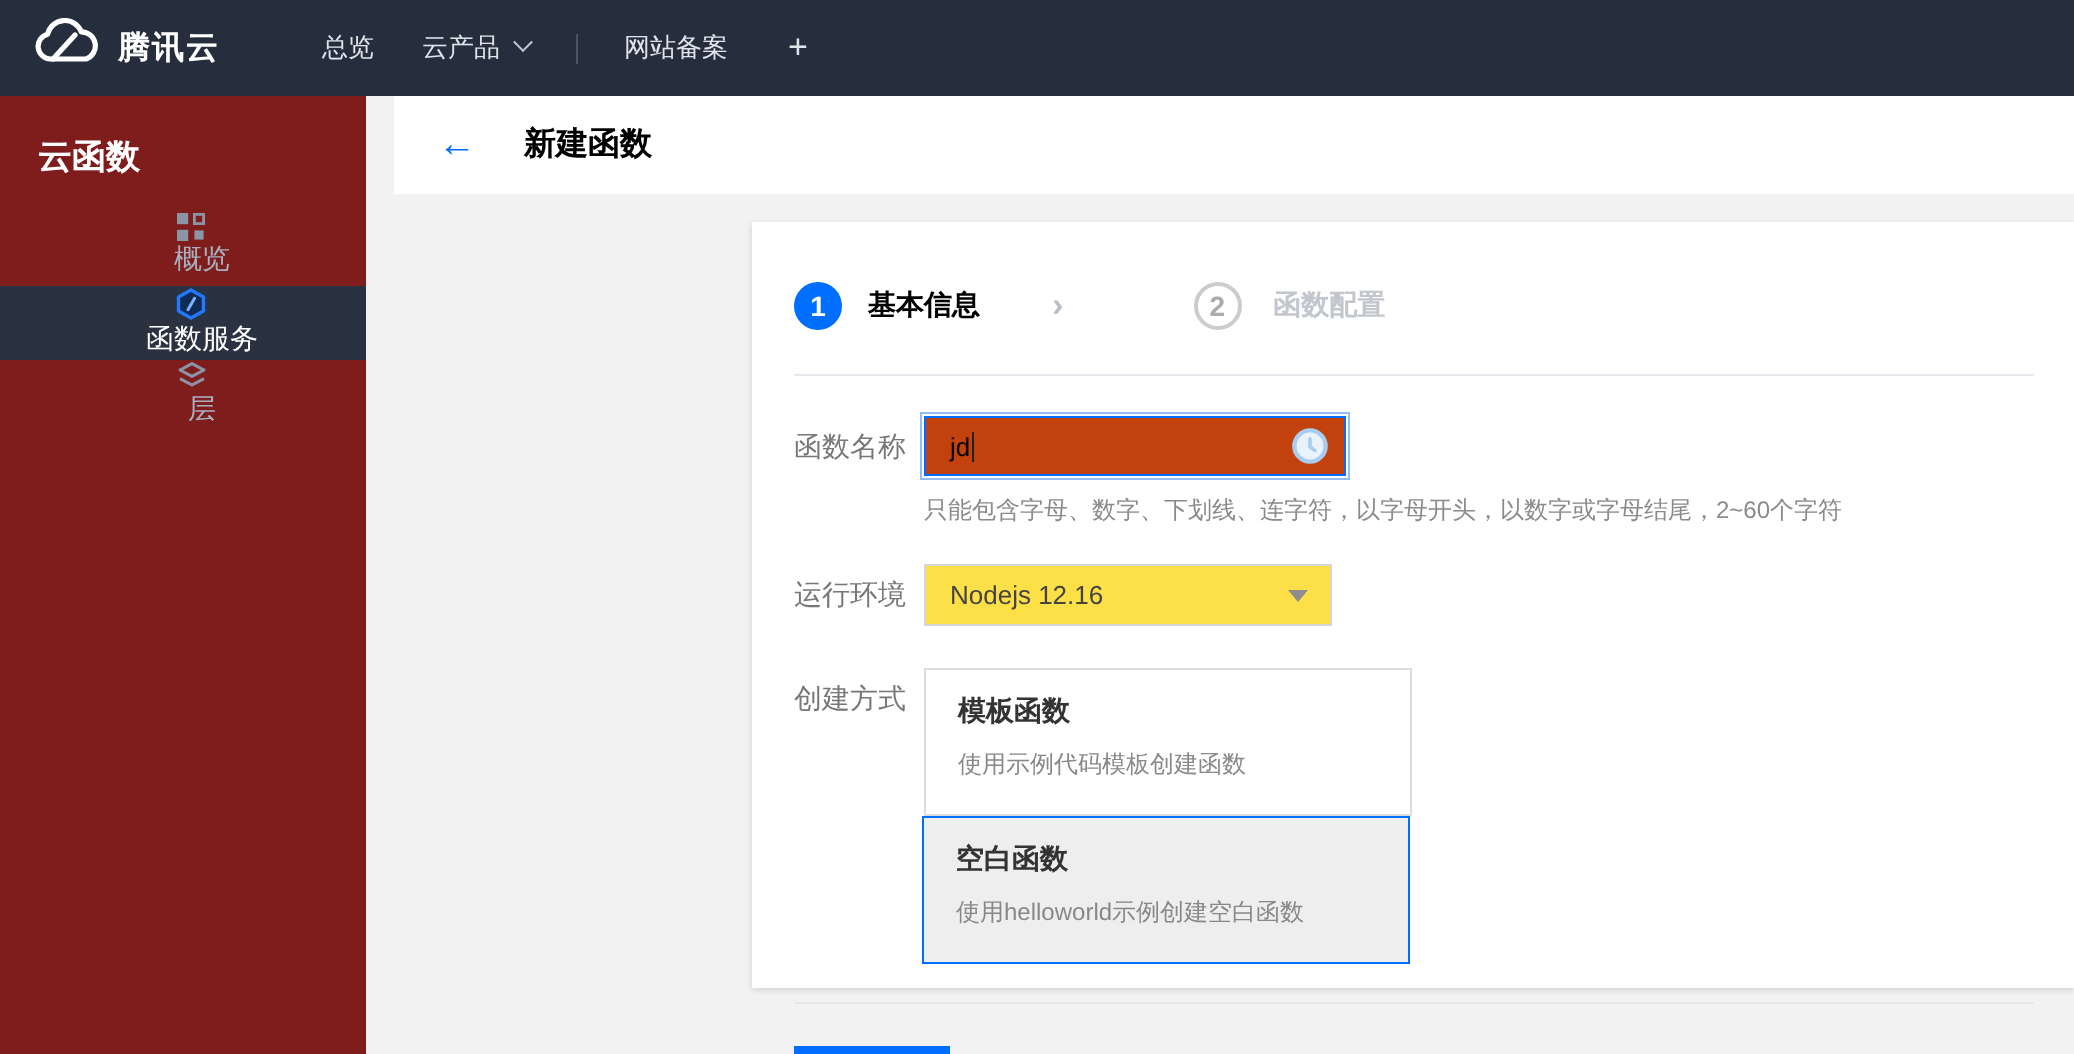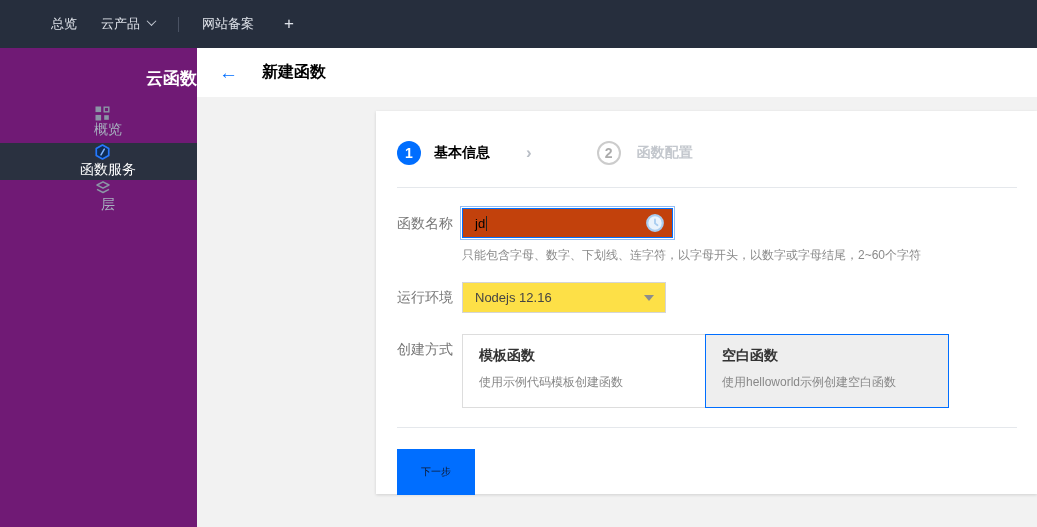--- a/index.html
+++ b/index.html
@@ -12,21 +12,21 @@
   .logo-wrap { display:flex; align-items:center; margin-left:16px; }
   .brand { color:#ffffff; font-size:16px; font-weight:bold; margin-left:9px; letter-spacing:1px; }
   .nav-items { display:flex; align-items:center; margin-left:51px; }
   .nav-item { color:#dfe3ea; font-size:13px; cursor:pointer; display:flex; align-items:center; }
   .nav-item + .nav-item { margin-left:24px; }
   .nav-caret { width:7px; height:7px; border-right:1.5px solid #c3c9d3; border-bottom:1.5px solid #c3c9d3; transform:rotate(45deg) translate(-1px,-1px); margin-left:8px; margin-top:-4px; }
   .nav-sep { width:1px; height:15px; background:#4a5263; margin:0 23px; }
   .nav-plus { font-size:17px; color:#dfe3ea; margin-left:30px; cursor:pointer; }
 
   
-  .sidebar { position:absolute; top:48px; left:0; width:197px; bottom:0; background:#701a75;text-align:right; }
+  .sidebar { position:absolute; top:48px; left:0; width:183px; bottom:0; background:#7f1d1d; }
   .sidebar-title { color:#ffffff; font-size:17px; font-weight:bold; padding:19px 0 16px 19px; }
   .side-item { height:37px; display:flex; align-items:center; padding-left:19px; color:#a7b0bf; font-size:14px; cursor:pointer;flex-direction:column; }
   .side-item .s-icon { width:17px; display:flex; justify-content:center; margin-right:11px; }
   .side-item.active { background:#2a3140; color:#ffffff; }
 
   
   .topbar { position:absolute; left:197px; top:48px; right:0; height:49px; background:#ffffff; display:flex; align-items:center; }
   .back-arrow { color:#006eff; font-size:19px; font-weight:bold; margin-left:22px; cursor:pointer; line-height:1; }
   .page-title { font-size:16px; font-weight:bold; color:#000000; margin-left:24px; }
 
@@ -55,36 +55,45 @@
   .name-input .val { font-size:13px; color:#000; }
   .caret-bar { width:1px; height:15px; background:#222; margin-left:1px; }
   .clock-wrap { margin-left:auto; display:flex; align-items:center; }
   .help-text { font-size:12px; color:#8a8a8a; margin-top:9px; white-space:nowrap; }
 
   .row-runtime { margin-top:18px; }
   .select-box { width:204px; height:31px; border:1px solid #d5d5d5; background:#fde047; display:flex; align-items:center; padding:0 11px 0 12px; font-size:13px; color:#444; cursor:pointer; }
   .tri-down { margin-left:auto; width:0; height:0; border-left:5px solid transparent; border-right:5px solid transparent; border-top:6px solid #8d8d8d; }
 
   .row-method { margin-top:21px; }
-  .opt-cards { display:flex; }
+  .opt-cards { display:flex;flex-direction:column; }
   .opt-card { width:244px; height:74px; border:1px solid #dddddd; background:#fff; padding:12px 16px; cursor:pointer; }
   .opt-card.selected { border:1px solid #006eff; background:#eeeeee; margin-left:-1px; }
   .opt-title { font-size:14px; font-weight:bold; color:#333; }
   .opt-desc { font-size:12px; color:#888888; margin-top:9px; }
 
   .divider2 { height:1px; background:#e5e8ec; margin-top:19px; }
   .footer-bar { margin-top:21px; }
   .next-btn { width:78px; height:46px; background:#006eff; color:#0f172a; font-size:10px; border:none; display:flex; align-items:center; justify-content:center; cursor:pointer; }
 </style>
 </head>
 <body>
 
 <div class="screen">
 
   <div class="navbar">
+    <div class="logo-wrap">
+      <span>
+        <svg width="34" height="25" viewBox="0 0 34 25">
+          <path d="M27 20.5 H9.2 a6.3 6.3 0 0 1 -1.4 -12.4 A8.8 8.8 0 0 1 24.6 6.9 a7 7 0 0 1 2.4 13.6z" fill="none" stroke="#ffffff" stroke-width="2.6" stroke-linejoin="round"></path>
+          <path d="M21.5 8.5 L10.5 20.5" stroke="#ffffff" stroke-width="2.6" stroke-linecap="round"></path>
+        </svg>
+      </span>
+      <span class="brand">腾讯云</span>
+    </div>
     <div class="nav-items">
       <span class="nav-item">
         <span>总览</span>
       </span>
       <span class="nav-item">
         <span>云产品</span>
         <span class="nav-caret"></span>
       </span>
       <span class="nav-sep"></span>
       <span class="nav-item" style="margin-left:0;">

